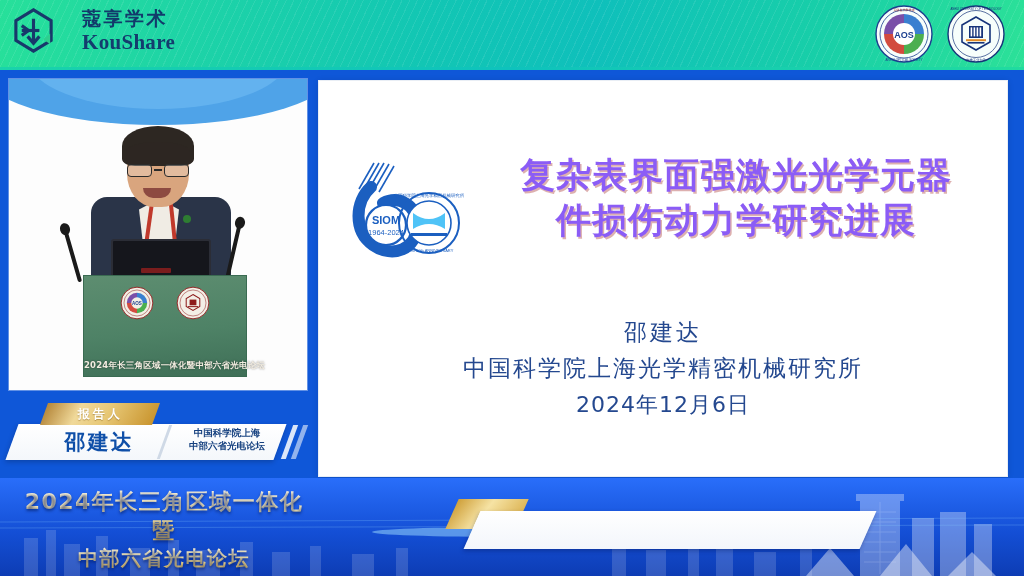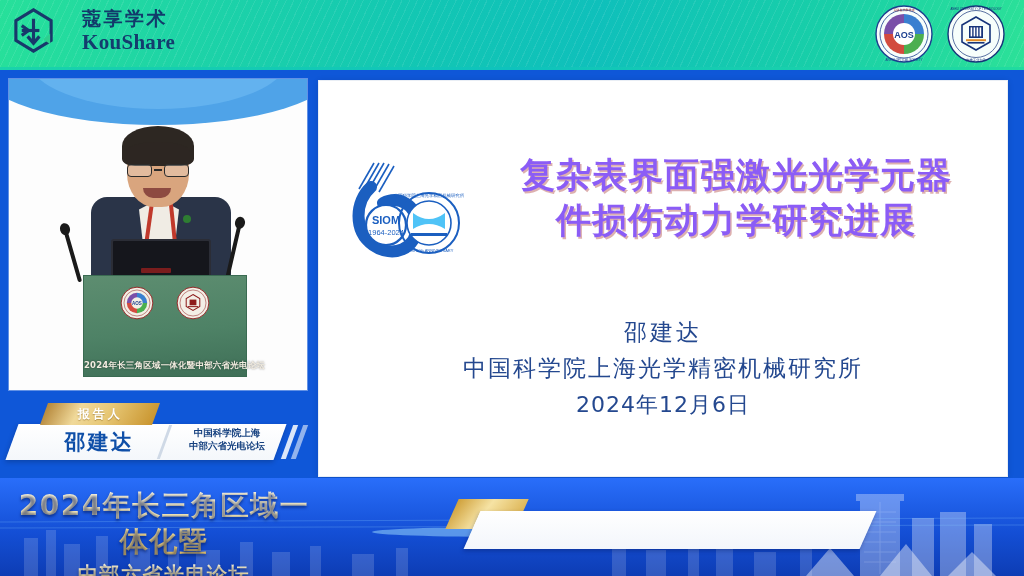--- a/index.html
+++ b/index.html
@@ -214,21 +214,21 @@
   }
   .city {
     position: absolute; left: 0; bottom: 0; width: 1024px; height: 98px;
     opacity: 0.95;
   }
   .footer-left {
     position: absolute; left: 14px; top: 10px; width: 300px; text-align: center;
     font-family: "DejaVu Sans", sans-serif; font-weight: 700; line-height: 1.3;
   }
   .fl-1, .fl-2 {
-    font-size: 28px; letter-spacing: 1.5px;
+    font-size: 22px; letter-spacing: 1.5px;
     background: linear-gradient(180deg,#fffbe8 0%,#ffeeb0 45%,#e9bf55 100%);
     -webkit-background-clip: text; background-clip: text;
     color: transparent;
     text-shadow: 0 2px 3px rgba(0,20,80,0.55);
   }
   .fl-2 { font-size: 20px; }
   .footer-ribbon {
     position: absolute; left: 452px; top: 21px; width: 420px; height: 50px;
   }
   .ribbon-gold {

